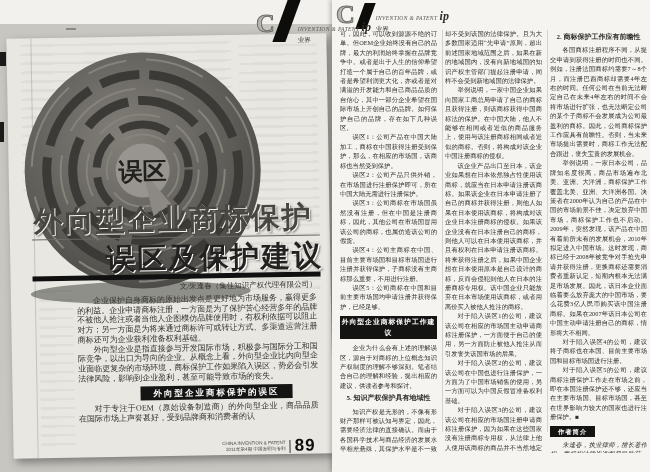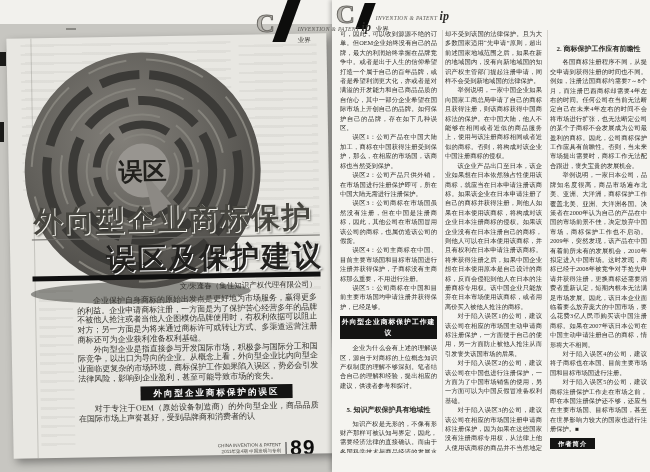--- a/index.html
+++ b/index.html
@@ -31,33 +31,33 @@
   .title2{position:absolute;left:96px;top:203px;z-index:3;font-size:29px;font-weight:700;letter-spacing:2px;
     color:#22211f;white-space:nowrap;text-shadow:1px 1px 0 #fff,2px 2px 2px rgba(40,40,36,.5)}
   .rule-thick{position:absolute;left:22px;top:238px;width:288px;height:5px;background:#101010;z-index:3}
   .byline{position:absolute;left:0;top:246px;width:306px;text-align:right;font-size:7.5px;color:#34332f;z-index:3}
 
   .left-body{position:absolute;left:66px;top:259px;width:240px;height:142px;overflow:hidden;z-index:3;
     font-size:8px;line-height:9.7px;color:#34332e;text-align:justify}
   .para{text-align:justify}
   .para.p{text-indent:2em}
   .para.cont{text-indent:0}
-  .para.h{text-indent:0;text-align:center;font-weight:700;margin:16px 0 3px;font-size:7px}
+  .para.h{text-indent:0;text-align:center;font-weight:700;margin:4px 0 3px;font-size:7px}
   .para.banner{background:#141413;color:#fff;font-weight:700;text-align:center;text-indent:0;
     letter-spacing:2px;margin:4px 0 3px;padding:1px 0}
   .left-body .para.banner{width:152px;margin-left:62px;font-size:8.5px;line-height:12px}
   .para.banner-sm{background:#141413;color:#fff;text-indent:0;width:max-content;padding:1px 8px;
     margin:4px 0 3px;font-weight:700;letter-spacing:1px}
   .para.bio{text-indent:2em;font-style:italic}
 
   .footer-left{position:absolute;left:0;top:402px;width:302px;display:flex;justify-content:flex-end;
     align-items:center;gap:4px;z-index:3}
   .footer-small{text-align:right;color:#4a4944;font-size:4.6px;line-height:5.6px;font-family:"Liberation Sans",sans-serif}
   .footer-div{width:1px;height:13px;background:#333}
-  .page-no{font-size:21px;font-weight:800;color:#0e0e0d;font-family:"Liberation Sans",sans-serif;letter-spacing:1px}
+  .page-no{font-size:17px;font-weight:800;color:#0e0e0d;font-family:"Liberation Sans",sans-serif;letter-spacing:1px}
 
   
   .logo{display:flex;align-items:flex-start;gap:2px}
   .logo-left{position:absolute;left:256px;top:12px;z-index:6}
   .logo-right{position:absolute;left:4px;top:3px}
   .logo-c{font-size:26px;line-height:24px;font-weight:700;color:#b7b5af;-webkit-text-stroke:1px #6f6d68}
   .logo-slash{width:11px;height:26px;background:#0d0d0c;transform:skewX(-20deg);margin:0 3px}
   .logo-left .logo-slash{height:42px;margin-top:-12px;width:13px}
   .logo-lines{display:flex;flex-direction:column;padding-top:6px}
   .logo-left .logo-lines{padding-top:8px}

